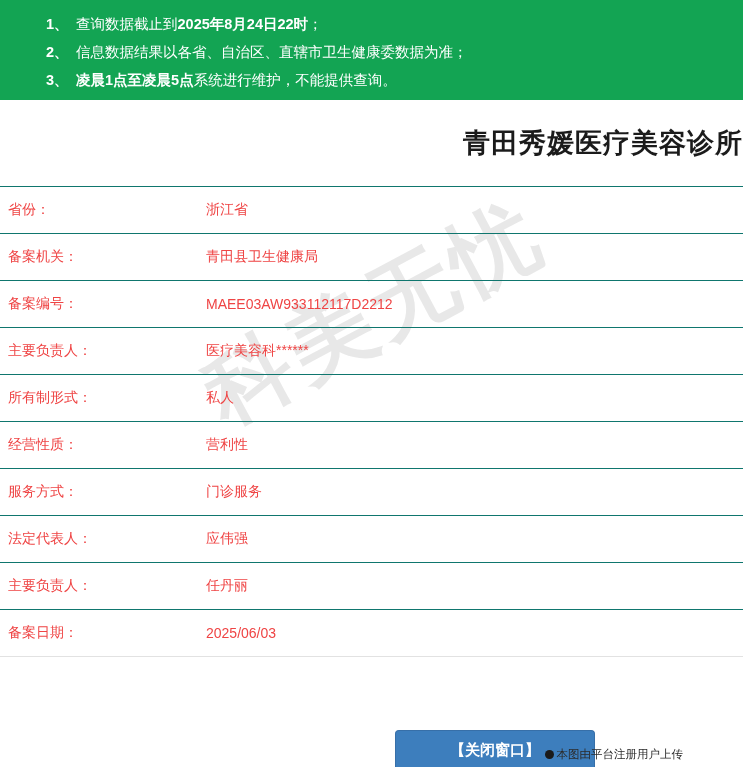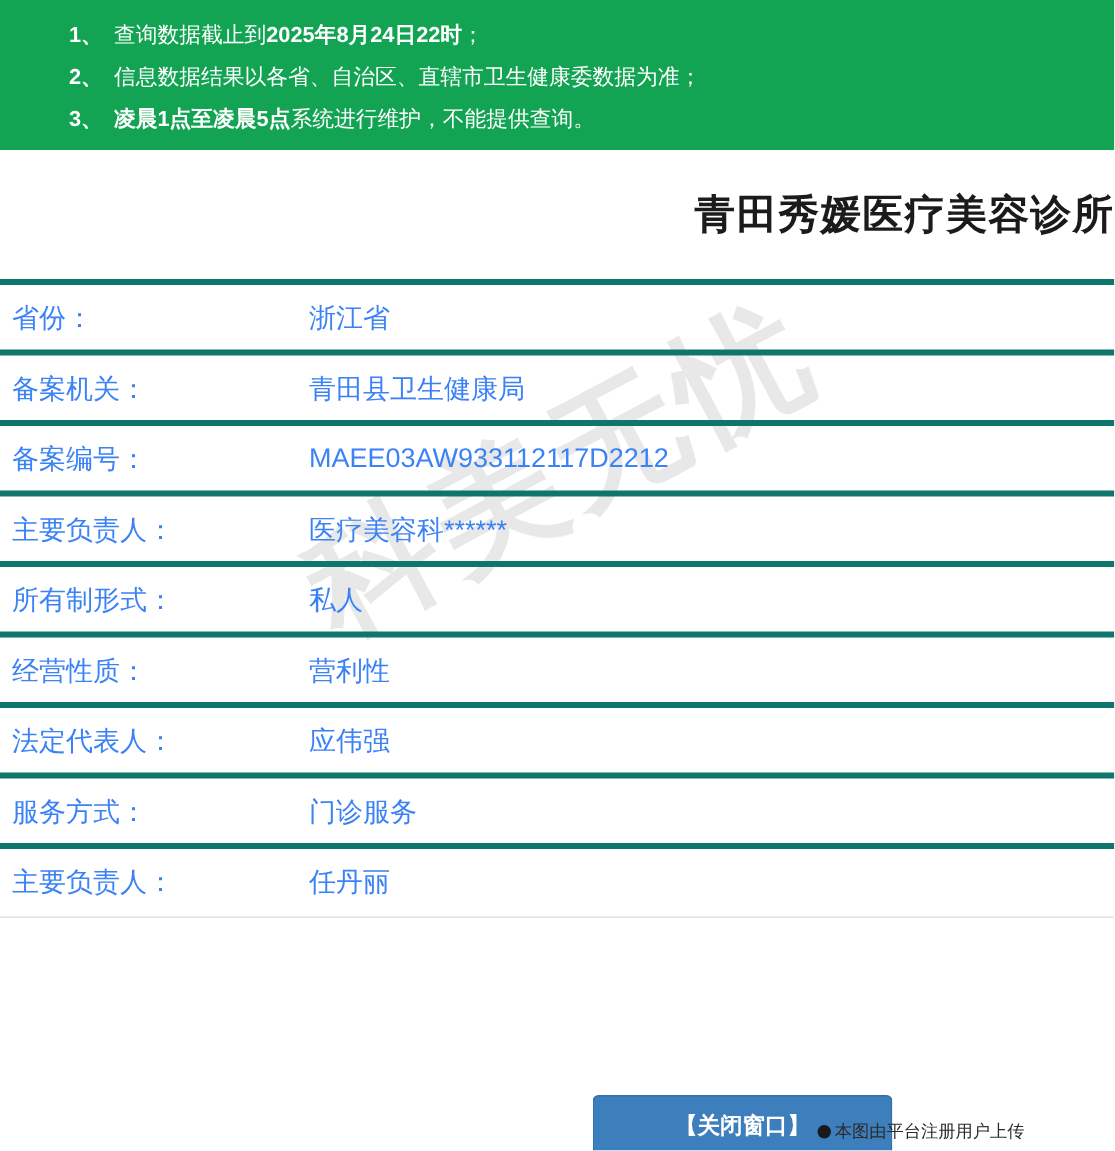--- a/index.html
+++ b/index.html
@@ -60,23 +60,23 @@
 
   
   .info-table {
     width: 743px;
     border-collapse: collapse;
     position: relative;
     z-index: 2;
   }
   .info-table tr { height: 47px; }
   .info-table td {
-    border-top: 4px solid #0f766e;
-    font-size: 18px;
-    color: #3b82f6;
+    border-top: 1px solid #0f766e;
+    font-size: 14px;
+    color: #ef4444;
     vertical-align: middle;
     background: transparent;
   }
   .info-table tr:last-child td { border-bottom: 1px solid #e2e2e2; }
   .cell-label {
     width: 200px;
     padding-left: 8px;
     color: #1d1d1d;
   }
   .cell-value {
@@ -190,30 +190,34 @@
       </tr>
       <tr>
         <td class="cell-label">所有制形式：</td>
         <td class="cell-value">私人</td>
       </tr>
       <tr>
         <td class="cell-label">经营性质：</td>
         <td class="cell-value">营利性</td>
       </tr>
       <tr>
+        <td class="cell-label">服务方式：</td>
+        <td class="cell-value">门诊服务</td>
+      </tr>
+      <tr>
         <td class="cell-label">法定代表人：</td>
         <td class="cell-value">应伟强</td>
       </tr>
       <tr>
-        <td class="cell-label">服务方式：</td>
-        <td class="cell-value">门诊服务</td>
-      </tr>
-      <tr>
         <td class="cell-label">主要负责人：</td>
         <td class="cell-value">任丹丽</td>
+      </tr>
+      <tr>
+        <td class="cell-label">备案日期：</td>
+        <td class="cell-value">2025/06/03</td>
       </tr>
     </tbody>
   </table>
 
   <div class="footer">
     <div class="close-btn">【关闭窗口】</div>
     <div class="credit"><span class="dot"></span><span>本图由平台注册用户上传</span></div>
   </div>
 
 </div>

